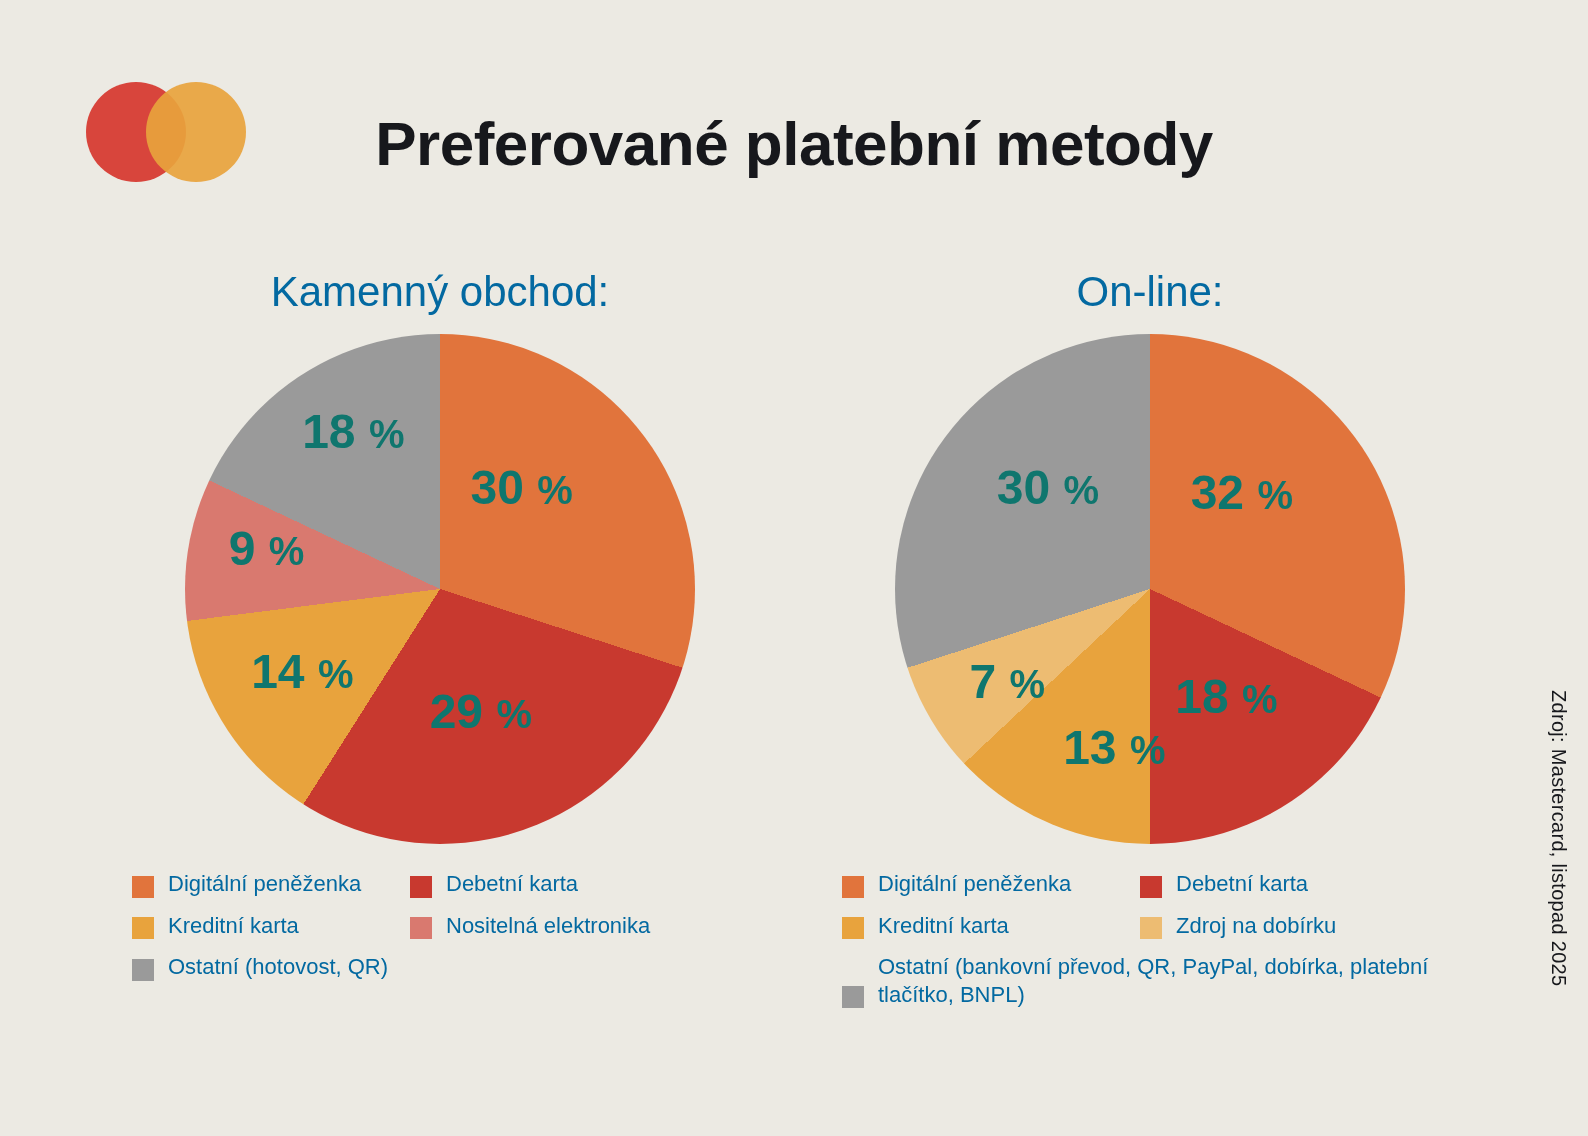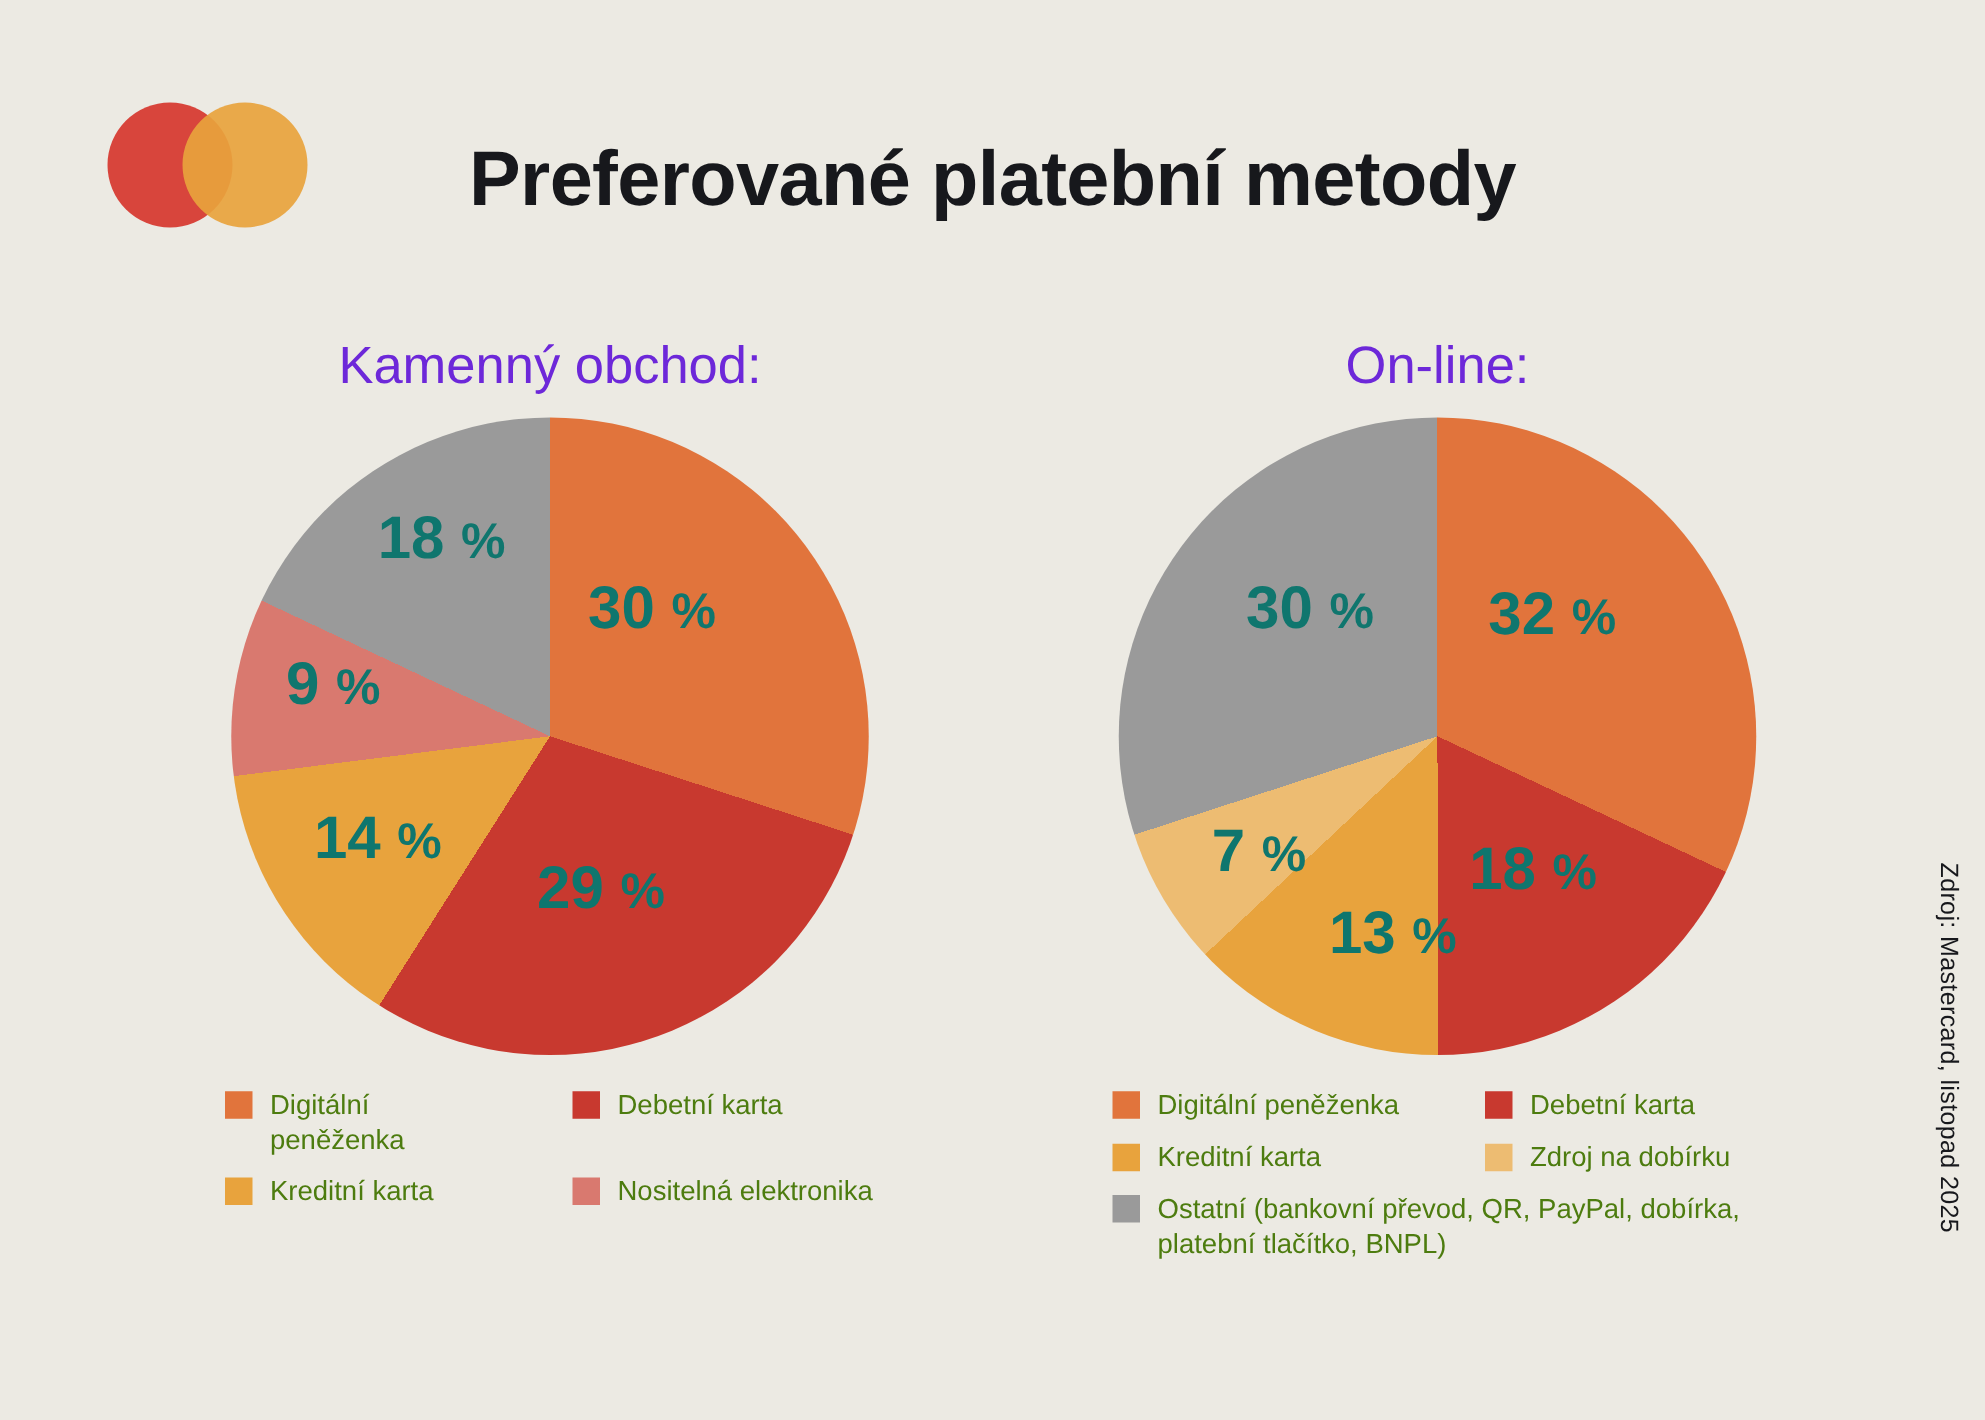--- a/index.html
+++ b/index.html
@@ -51,21 +51,21 @@
   .panel {
     position: absolute;
     top: 268px;
     width: 640px;
   }
   .panel-left  { left: 120px; }
   .panel-right { left: 830px; }
 
   .panel-title {
     font-size: 42px;
-    color: #6d28d9;
+    color: #0369a1;
     text-align: center;
     margin: 0 0 18px 0;
     font-weight: normal;
   }
 
   .chart-wrap {
     position: relative;
     width: 510px;
     height: 510px;
     margin: 0 auto;
@@ -91,24 +91,23 @@
     padding-left: 12px;
     display: grid;
     grid-template-columns: 1fr 1fr;
     row-gap: 14px;
     column-gap: 8px;
   }
   .legend-left  { grid-template-columns: 270px 1fr; }
   .legend-right { grid-template-columns: 290px 1fr; }
   .legend-item {
     display: flex;
-    align-items: flex-start;
+    align-items: flex-end;
     font-size: 22px;
-    color: #4d7c0f;
-    margin-left: 48px;
+    color: #0369a1;
   }
   .legend-item.full { grid-column: 1 / -1; }
   .swatch {
     width: 22px;
     height: 22px;
     flex: 0 0 22px;
     margin-right: 14px;
     margin-top: 3px;
   }
   .legend-label { line-height: 1.25; }
@@ -156,20 +155,24 @@
         <span class="legend-label">Debetní karta</span>
       </div>
       <div class="legend-item">
         <span class="swatch" style="background: rgb(232, 163, 61);"></span>
         <span class="legend-label">Kreditní karta</span>
       </div>
       <div class="legend-item">
         <span class="swatch" style="background: rgb(217, 121, 111);"></span>
         <span class="legend-label">Nositelná elektronika</span>
       </div>
+      <div class="legend-item full">
+        <span class="swatch" style="background: rgb(154, 154, 154);"></span>
+        <span class="legend-label">Ostatní (hotovost, QR)</span>
+      </div>
     </div>
 </div>
 
 <div class="panel panel-right">
   <div class="panel-title">On-line:</div>
   <div class="chart-wrap">
     <div class="pie" id="pie-right" style="background: conic-gradient(rgb(225, 116, 60) 0deg, rgb(225, 116, 60) 115.2deg, rgb(200, 57, 47) 115.2deg, rgb(200, 57, 47) 180deg, rgb(232, 163, 61) 180deg, rgb(232, 163, 61) 226.8deg, rgb(237, 188, 114) 226.8deg, rgb(237, 188, 114) 252deg, rgb(154, 154, 154) 252deg, rgb(154, 154, 154) 360deg);"></div>
     <div id="labels-right">
         <div class="slice-label" style="left: 68%; top: 31%;">32 <span class="unit">%</span></div>
         <div class="slice-label" style="left: 65%; top: 71%;">18 <span class="unit">%</span></div>

